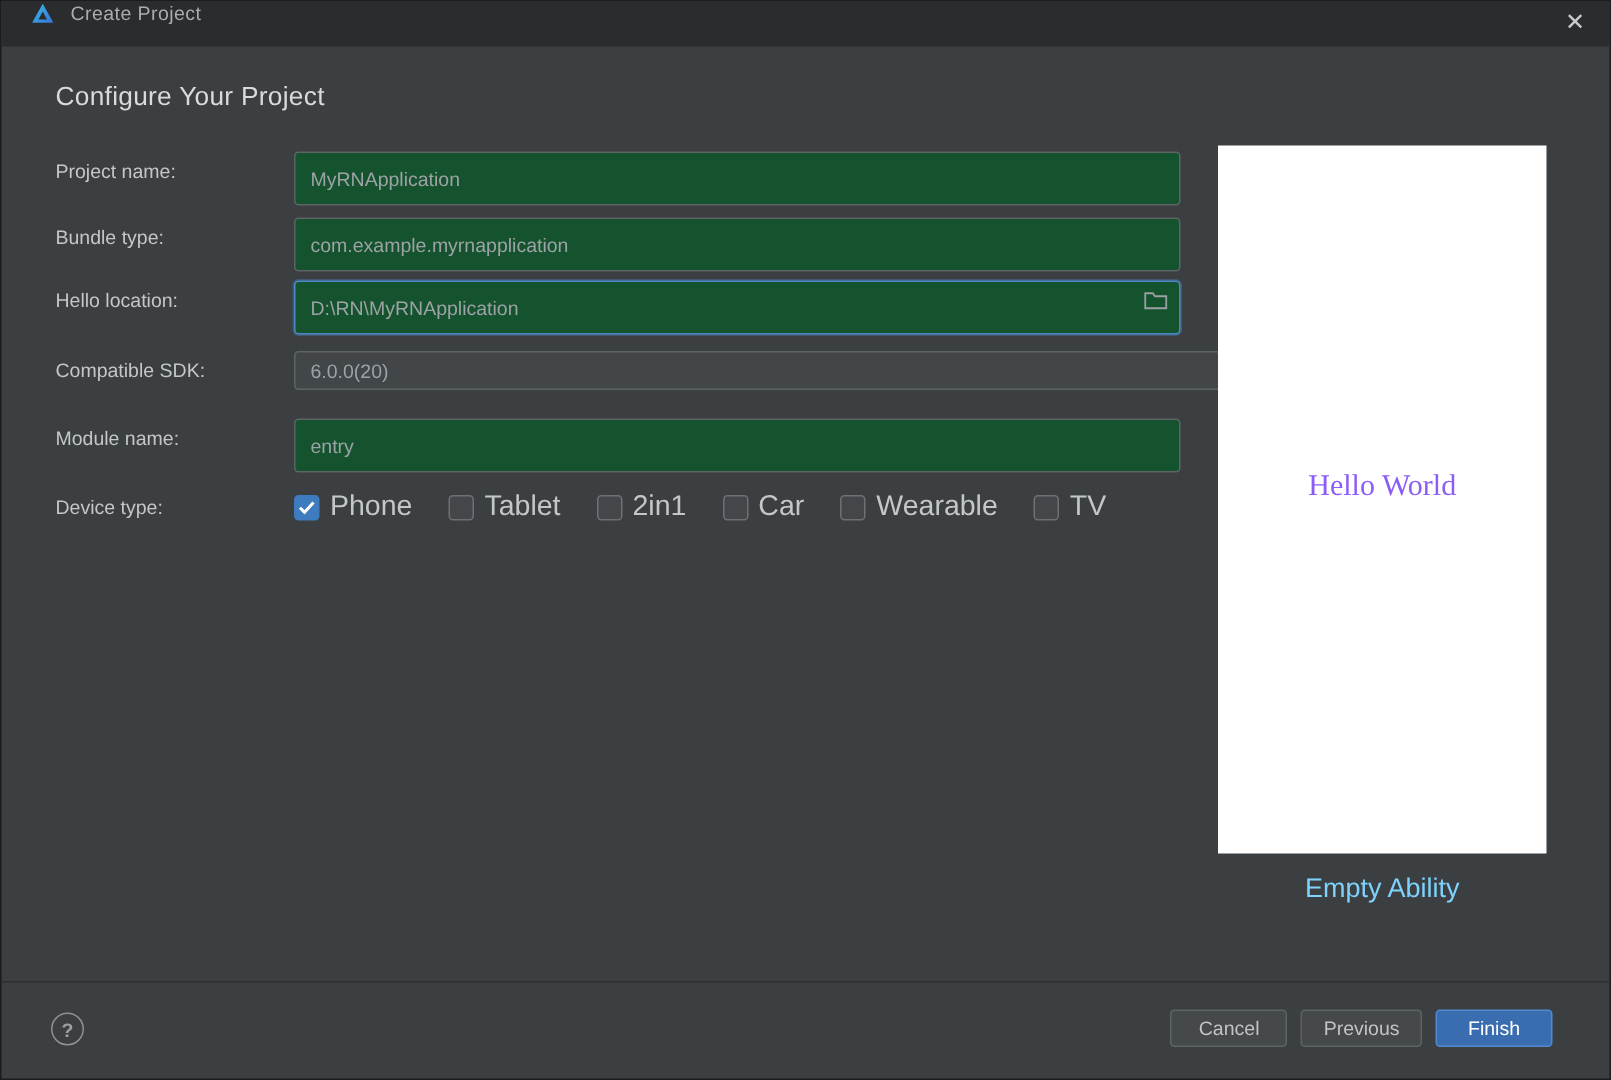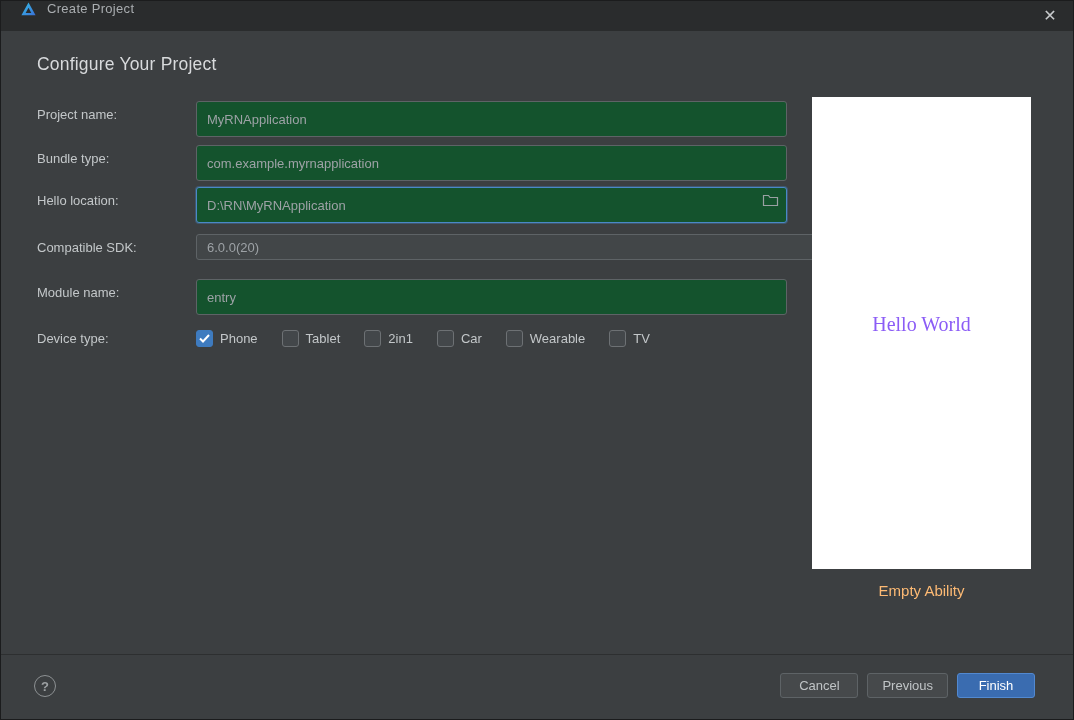--- a/index.html
+++ b/index.html
@@ -76,35 +76,35 @@
     position: absolute; left: 195px; top: 0; height: 26px;
     display: flex; align-items: center; gap: 24px;
   }
   .cb-item { display: flex; align-items: center; gap: 7px; cursor: pointer; }
   .cb-box {
     width: 17px; height: 17px; border-radius: 3px;
     background: #43474a; border: 1px solid #6d7174;
     display: flex; align-items: center; justify-content: center;
   }
   .cb-box.checked { background: var(--accent, #3e7bbf); border-color: var(--accent, #3e7bbf); }
-  .cb-label { font-size: 13px; color: #c3c7c9; }
+  .cb-label { font-size: 19px; color: #c3c7c9; }
 
   
   .preview-screen {
     position: absolute; left: 811px; top: 96px; width: 219px; height: 472px;
     background: #ffffff;
     display: flex; align-items: center; justify-content: center;
   }
   .hello-text {
     font-family: "Liberation Serif", serif; font-weight: 400;
     font-size: 20px; color: #8b5cf6; margin-top: -18px;
   }
   .preview-caption {
     position: absolute; left: 811px; top: 581px; width: 219px;
-    text-align: center; font-size: 15px; color: #fdba74;
+    text-align: center; font-size: 18px; color: #7dd3fc;
   }
 
   
   .footer-divider {
     position: absolute; left: 0; right: 0; top: 653px; height: 1px; background: #2d2f30;
   }
   .help-btn {
     position: absolute; left: 33px; top: 674px; width: 22px; height: 22px;
     border-radius: 50%; border: 1.6px solid #8d9193; background: transparent;
     color: #9da1a3; font-size: 13px; font-weight: 700; cursor: pointer;

